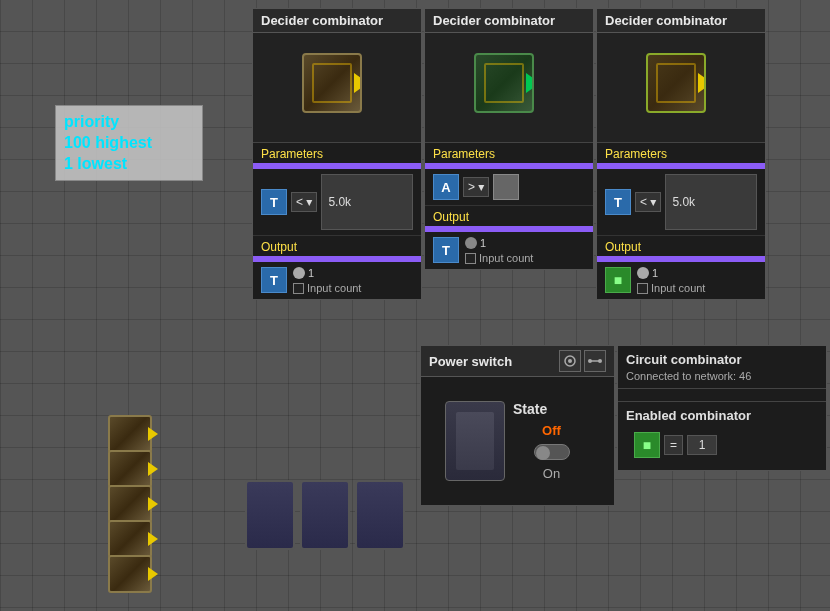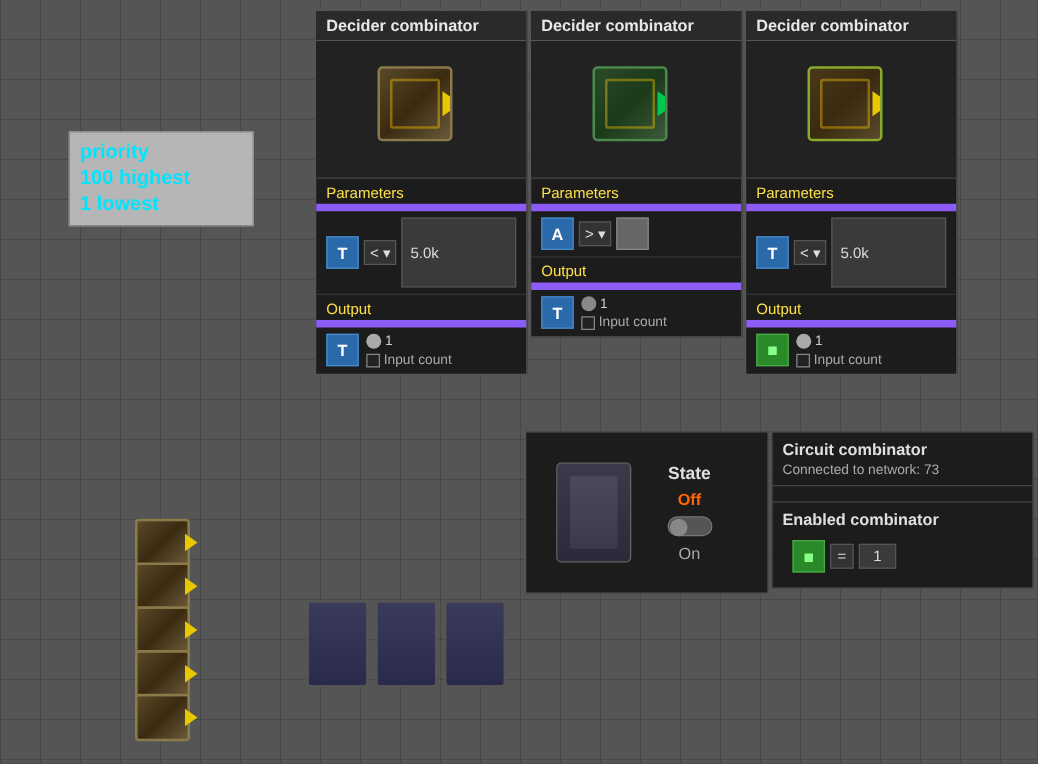--- a/index.html
+++ b/index.html
@@ -263,21 +263,20 @@
       justify-content: center;
       cursor: pointer;
       font-size: 10px;
       color: #ccc;
     }
 
     .power-body {
       display: flex;
       gap: 8px;
       padding: 24px;
-      text-align: center;
     }
 
     .power-sprite {
       width: 60px;
       height: 80px;
       background: linear-gradient(180deg, #3a3a4a 0%, #2a2a3a 100%);
       border: 1px solid #666;
       border-radius: 4px;
       flex-shrink: 0;
       position: relative;
@@ -577,39 +576,57 @@
       </div>
       <div class="input-count-row">
         <div class="checkbox-small"></div>
         <span>Input count</span>
       </div>
     </div>
   </div>
 </div>
 
 <div class="power-panel">
+  <div class="power-panel-header">
+    <span class="power-panel-title">Power switch</span>
+    <div class="icon-buttons">
+      <div class="icon-btn">
+        <svg width="14" height="14" viewBox="0 0 14 14">
+            <circle cx="7" cy="7" r="5" fill="none" stroke="#aaa" stroke-width="1.5"></circle>
+            <circle cx="7" cy="7" r="2" fill="#aaa"></circle>
+          </svg>
+      </div>
+      <div class="icon-btn">
+        <svg width="14" height="14" viewBox="0 0 14 14">
+            <line x1="2" y1="7" x2="12" y2="7" stroke="#aaa" stroke-width="1.5"></line>
+            <circle cx="2" cy="7" r="2" fill="#aaa"></circle>
+            <circle cx="12" cy="7" r="2" fill="#aaa"></circle>
+          </svg>
+      </div>
+    </div>
+  </div>
   <div class="power-body">
     <div class="power-sprite"></div>
     <div class="state-area">
       <div class="state-label">State</div>
       <div class="toggle-row">
         <span class="toggle-off">Off</span>
         <div class="toggle-track">
           <div class="toggle-thumb"></div>
         </div>
         <span class="toggle-on">On</span>
       </div>
     </div>
   </div>
 </div>
 
 <div class="circuit-panel">
   <div class="circuit-section">
     <div class="circuit-section-title">Circuit combinator</div>
-    <div class="circuit-section-text">Connected to network: 73</div>
+    <div class="circuit-section-text">Connected to network: 46</div>
   </div>
   <div class="circuit-section">
   </div>
   <div class="circuit-section" style="border-bottom:none;">
     <div class="circuit-section-title">Enabled combinator</div>
     <div class="enabled-condition-row">
       <div class="green-signal-box">
         <span style="color:#8f8; font-size:14px;">■</span>
       </div>
       <div class="eq-box">=</div>

